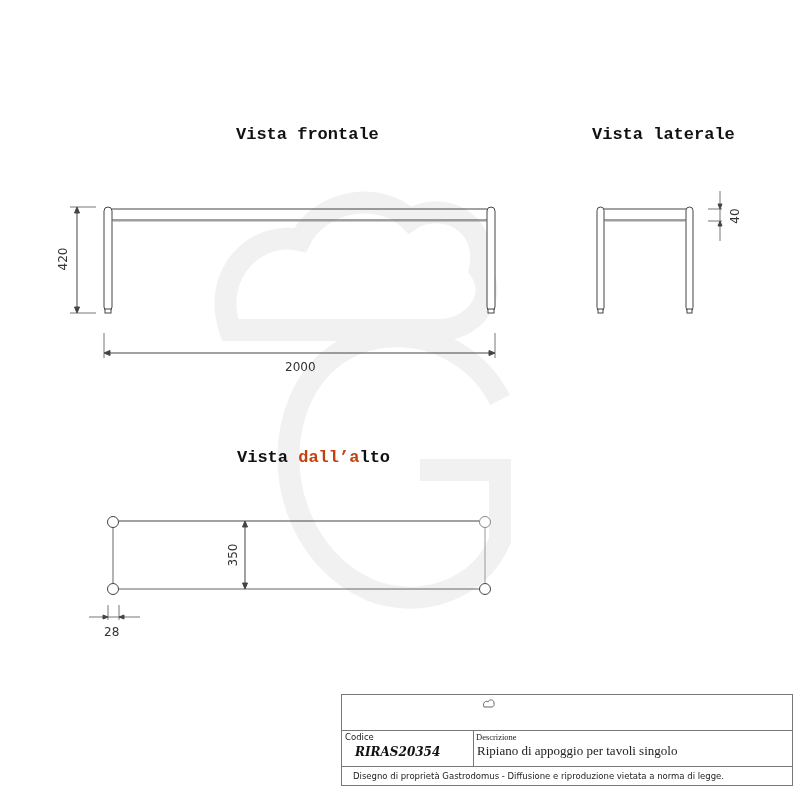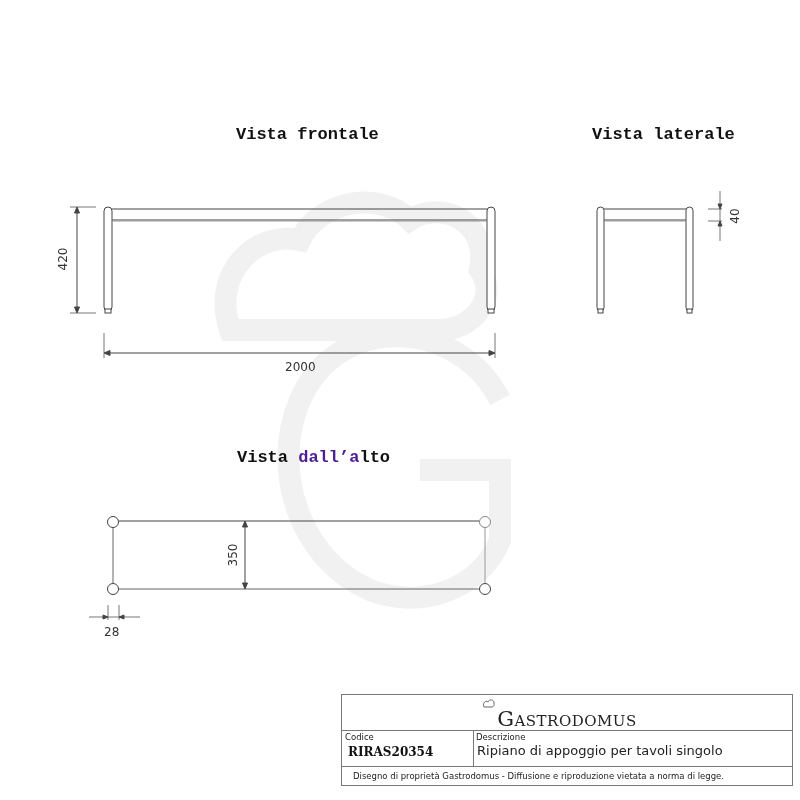--- a/index.html
+++ b/index.html
@@ -6,23 +6,23 @@
   body { width:800px; height:800px; position:relative; overflow:hidden; font-family:"DejaVu Sans", sans-serif; }
   .title { position:absolute; font-weight:bold; font-size:17px; color:#111; white-space:nowrap; font-family:Liberation Mono, monospace; }
   .dim { position:absolute; font-size:12px; color:#333; font-family:"DejaVu Sans", sans-serif; }
   .rot { transform:rotate(-90deg); transform-origin:center; }
   svg.drawing { position:absolute; left:0; top:0; }
   .tb { position:absolute; left:341px; top:694px; width:452px; height:92px; border:1px solid #777; box-sizing:border-box; font-family:"DejaVu Sans", sans-serif; }
   .tb-logo { position:absolute; left:0; top:0; width:100%; height:35px; border-bottom:1px solid #777; text-align:center; }
   .tb-logo .brand { position:absolute; left:0; right:0; top:12px; font-family:"DejaVu Serif", serif; font-size:15px; letter-spacing:0.5px; color:#222; }
   .tb-logo .brand .big { font-size:21px; }
   .tb-code { position:absolute; left:0; top:35px; width:131px; height:36px; border-right:1px solid #777; border-bottom:1px solid #777; }
-  .tb-desc { position:absolute; left:131px; top:35px; right:0; height:36px; border-bottom:1px solid #777; }
+  .tb-desc { position:absolute; left:131px; top:35px; right:0; height:36px; border-bottom:1px solid #777;font-family:Liberation Serif, serif; }
   .lbl { position:absolute; left:3px; top:2px; font-size:8.5px; color:#222; }
-  .code-val { position:absolute; left:6px; top:15px; font-family:"DejaVu Serif", serif; font-weight:bold; font-size:12px; color:#111; }
+  .code-val { position:absolute; left:13px; top:15px; font-family:"DejaVu Serif", serif; font-weight:bold; font-size:12px; color:#111;font-style:italic; }
   .desc-val { position:absolute; left:4px; top:13px; font-size:13px; color:#222; }
   .tb-foot { position:absolute; left:3px; top:76px; font-size:8.5px; color:#222; white-space:nowrap;padding-left:8px; }
 </style>
 </head>
 <body>
 
 <svg class="drawing" width="800" height="800">
 
   <g fill="none" stroke="#f1f1f1" stroke-width="22">
     <path d="M230 330 C210 270 260 230 300 240 C320 200 380 190 410 220 C440 200 490 220 480 270 C500 300 470 330 440 330 Z"></path>
@@ -72,34 +72,33 @@
     <path d="M245 521 l-2.5 6 h5 z M245 589 l-2.5 -6 h5 z" fill="#444"></path>
     <line x1="108" y1="605" x2="108" y2="620" stroke="#777"></line>
     <line x1="119" y1="605" x2="119" y2="620" stroke="#777"></line>
     <line x1="89" y1="617" x2="140" y2="617" stroke="#777"></line>
     <path d="M108 617 l-5 -2 v4 z M119 617 l5 -2 v4 z" fill="#444"></path>
   </g>
 </svg>
 
 <div class="title" style="left:236px;top:125px;">Vista frontale</div>
 <div class="title" style="left:592px;top:125px;">Vista laterale</div>
-<div class="title" style="left:237px;top:448px;"><span>Vista </span><span style="color:#4c1d95">dall’a</span><span>lto</span></div>
+<div class="title" style="left:237px;top:448px;"><span>Vista </span><span style="color:#c2410c">dall’a</span><span>lto</span></div>
 
 <div class="dim rot" style="left:52px;top:252px;">420</div>
 <div class="dim" style="left:285px;top:360px;text-align:right;">2000</div>
 <div class="dim rot" style="left:727px;top:209px;">40</div>
 <div class="dim rot" style="left:222px;top:548px;">350</div>
 <div class="dim" style="left:104px;top:625px;">28</div>
 
 <div class="tb">
   <div class="tb-logo">
     <svg style="position:absolute;left:140px;top:3px" width="14" height="12">
         <path d="M2 9 C0 5 4 2 6 4 C7 1 12 1 12 5 C13 7 11 9 10 9 Z" fill="none" stroke="#666" stroke-width="1"></path>
       </svg>
-    <div class="brand"><span class="big">G</span><span>ASTRODOMUS</span></div>
   </div>
   <div class="tb-code">
     <div class="lbl">Codice</div>
     <div class="code-val">RIRAS20354</div>
   </div>
   <div class="tb-desc">
     <div class="lbl">Descrizione</div>
     <div class="desc-val">Ripiano di appoggio per tavoli singolo</div>
   </div>
   <div class="tb-foot">Disegno di proprietà Gastrodomus -  Diffusione e riproduzione vietata a norma di legge.</div>

